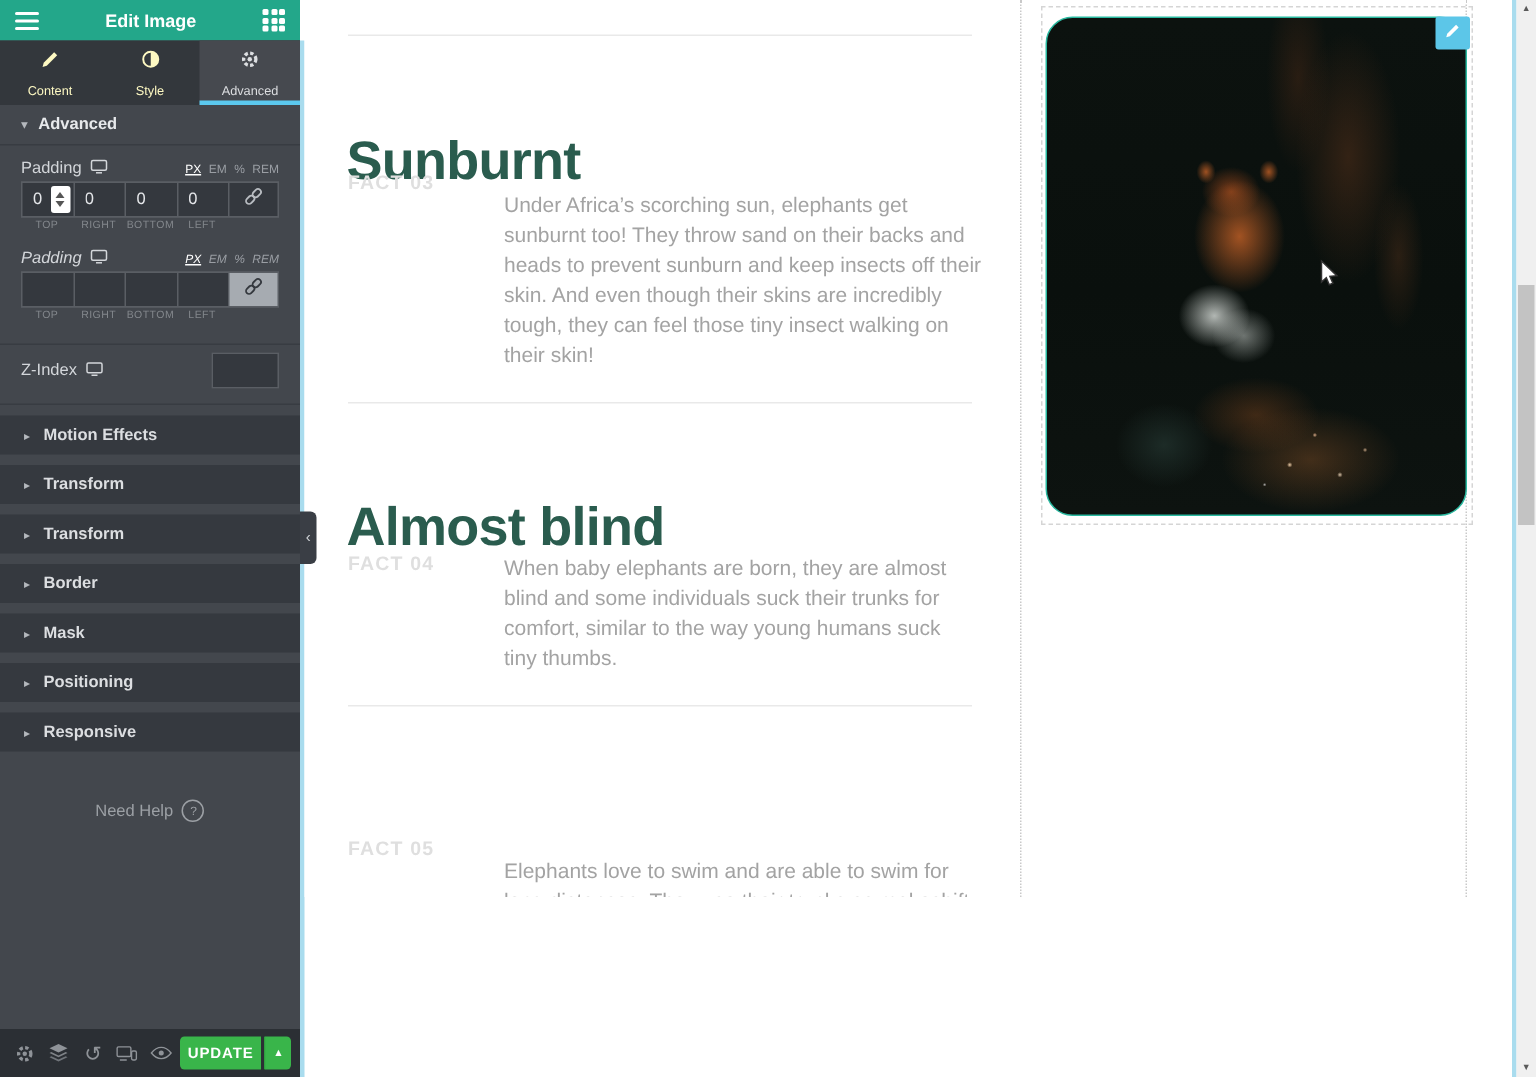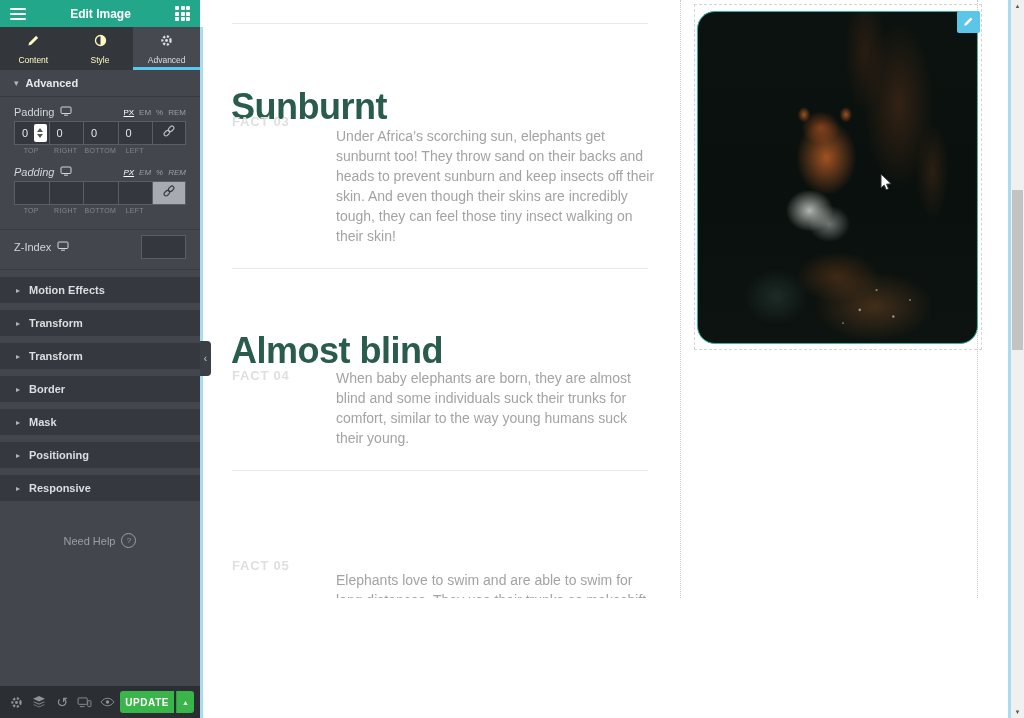--- a/index.html
+++ b/index.html
@@ -388,21 +388,21 @@
 tough, they can feel those tiny insect walking on
 their skin!</div>
 
     <div class="divider" style="top:268px;"></div>
 
     <h2 class="h-sec" style="top:300px;">Almost blind</h2>
     <div class="fact" style="top:368px;">FACT 04</div>
     <div class="para" style="top:368px;">When baby elephants are born, they are almost
 blind and some individuals suck their trunks for
 comfort, similar to the way young humans suck
-their young.</div>
+tiny thumbs.</div>
 
     <div class="divider" style="top:470px;"></div>
 
     <div class="fact" style="top:558px;">FACT 05</div>
     <div class="para" style="top:570px;">Elephants love to swim and are able to swim for
 long distances. They use their trunks as makeshift
 snorkels. The trunk is also used for grabbing,
 bathing, smelling, drinking and c
 something as small as a grain of</div>
 

